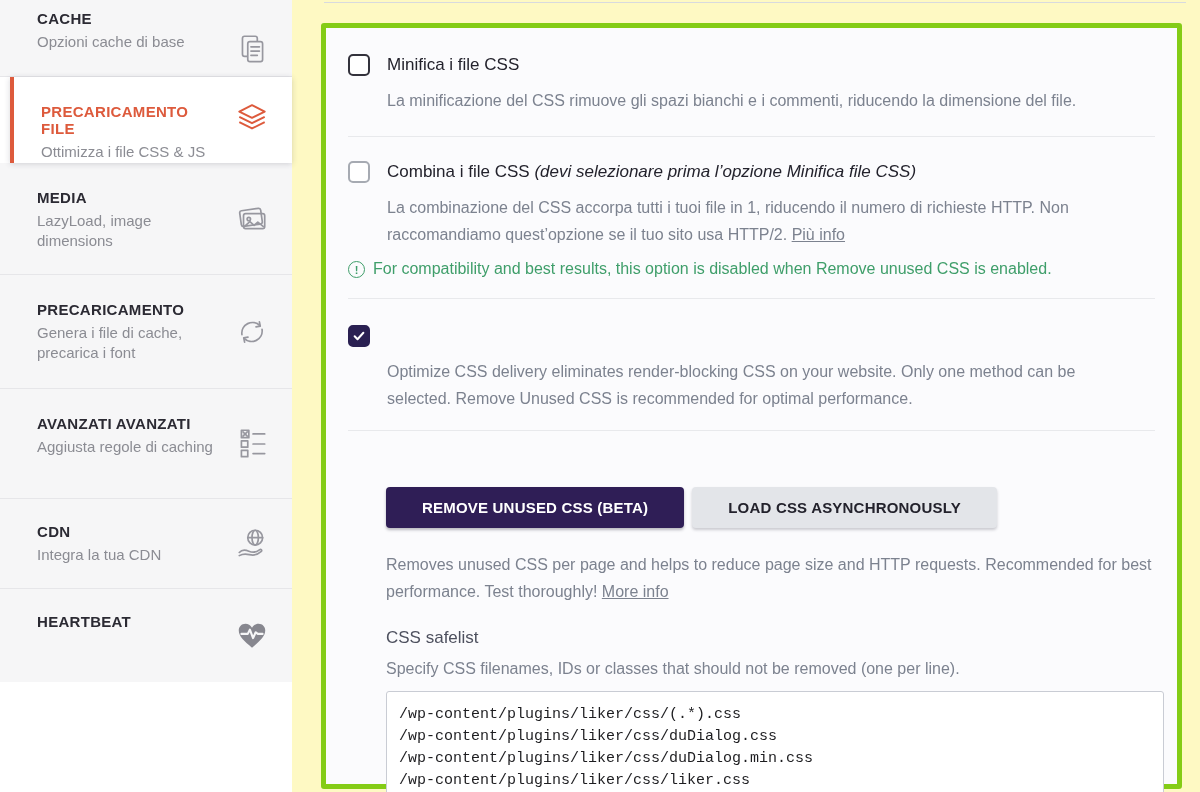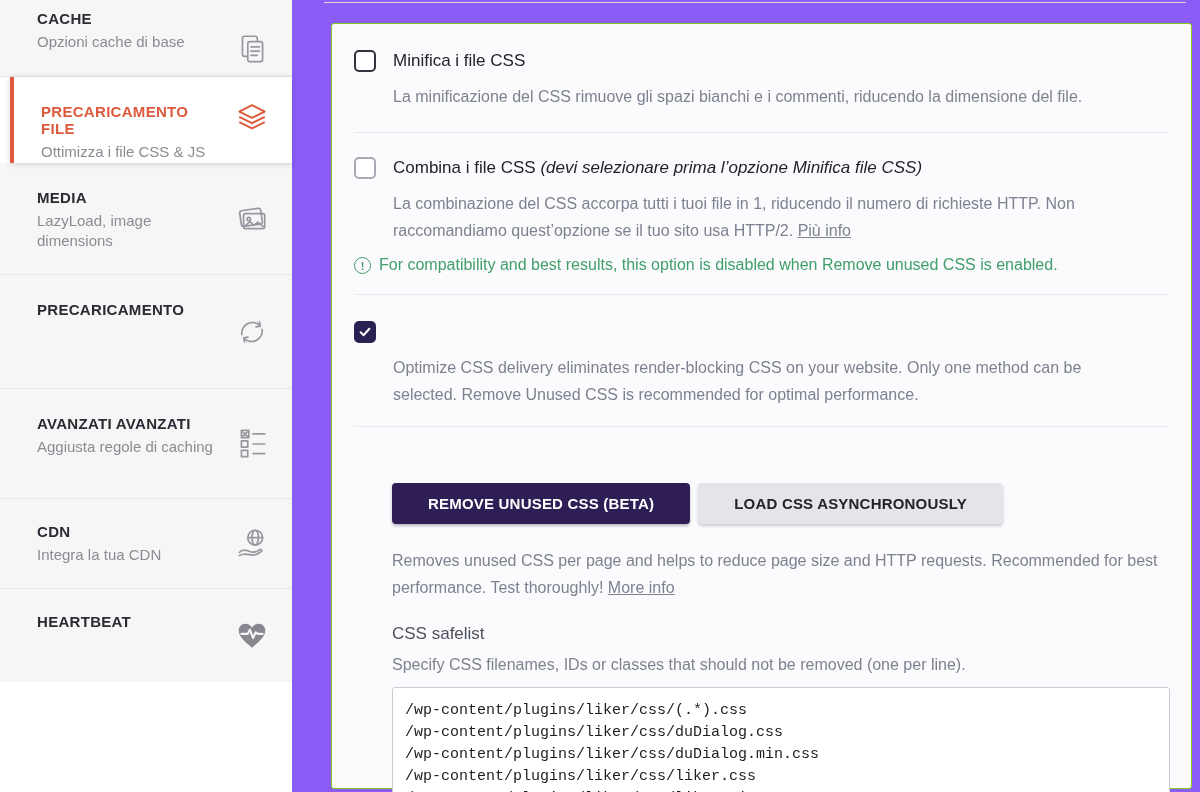--- a/index.html
+++ b/index.html
@@ -1,38 +1,38 @@
 <!DOCTYPE html>
 <html><head>
 <meta charset="utf-8">
 <style>
   * { margin:0; padding:0; box-sizing:border-box; }
   html,body { width:1200px; height:792px; overflow:hidden; background:#fff;
               font-family:"Liberation Sans", sans-serif; }
-  .screen { position:relative; width:1200px; height:792px; background:#8b5cf6; }
+  .screen { position:relative; width:1200px; height:792px; background:#fef9c3; }
 
   
   .sidebar { position:absolute; left:0; top:0; width:292px; height:792px; background:#fff; }
   .sb-item { position:relative; width:292px; background:#f6f6f7;
              border-bottom:1px solid #e6e6e9; padding:26px 70px 0 37px; cursor:pointer; }
   .sb-title { font-size:15px; font-weight:bold; letter-spacing:.3px; color:#2b2a33; margin-bottom:5px; }
   .sb-sub   { font-size:15px; color:#8b8c93; line-height:20px; }
   .sb-icon  { position:absolute; right:22px; top:50%; transform:translateY(-50%); width:36px; height:36px; }
   .sb-icon svg { width:36px; height:36px; }
   .sb-item.first { padding-top:10px; }
   .sb-item.first .sb-icon { top:32px; transform:none; }
   .sb-item.active { background:#fff; margin-left:10px; width:282px; border-bottom:none;
                     border-left:4px solid #dd5a3c; padding-left:27px;
                     box-shadow:0 1px 6px rgba(40,40,60,.18); z-index:2; }
   .sb-item.active .sb-title { color:#dd5a3c; }
 
   
   .top-rule { position:absolute; left:324px; top:2px; width:862px; height:1px; background:#d8dade; }
-  .card { position:absolute; left:331px; top:23px; width:861px; height:766px;
-          background:#fbfbfd; border:1px solid #84cc16; border-radius:3px; }
+  .card { position:absolute; left:321px; top:23px; width:861px; height:766px;
+          background:#fbfbfd; border:5px solid #84cc16; border-radius:3px; }
   .sec { padding:26px 24px 22px 22px; }
   .divider { height:1px; background:#e8e9ec; margin:0 22px; }
   .opt-row { display:flex; align-items:center; gap:17px; }
   .cb { width:22px; height:22px; border-radius:5px; background:#fff; flex:0 0 22px; cursor:pointer; }
   .cb.dark { border:2px solid #33323c; }
   .cb.gray { border:2px solid #a6aab2; }
   .cb.checked { background:#2a2052; border:2px solid #2a2052; display:flex; align-items:center; justify-content:center; }
   .cb.checked svg { width:14px; height:14px; }
   .opt-label { font-size:17px; color:#23222c; }
   .opt-note { font-style:italic; }
@@ -102,20 +102,21 @@
             <rect class="st" x="6" y="8" width="20" height="15" rx="2" transform="rotate(-8 16 15)"></rect>
             <rect class="st" x="9" y="12" width="20" height="14" rx="2"></rect>
             <circle class="st" cx="14" cy="17" r="1.6"></circle>
             <path class="st" d="M10 24 l5-4.5 4 3.5 3.5-3 5 4"></path>
           </svg>
       </span>
     </div>
 
     <div class="sb-item" style="height:114px">
       <div class="sb-title">PRECARICAMENTO</div>
+      <div class="sb-sub">Genera i file di cache, precarica i font</div>
       <span class="sb-icon">
         <svg viewBox="0 0 34 34">
             <path class="st" d="M7.5 19.5 a10 10 0 0 1 17-8.5"></path>
             <path class="st" d="M24 7.5 l.8 4 -4 .6"></path>
             <path class="st" d="M26.5 14.5 a10 10 0 0 1 -17 8.5"></path>
             <path class="st" d="M10 26.5 l-.8-4 4-.6"></path>
           </svg>
       </span>
     </div>
 

